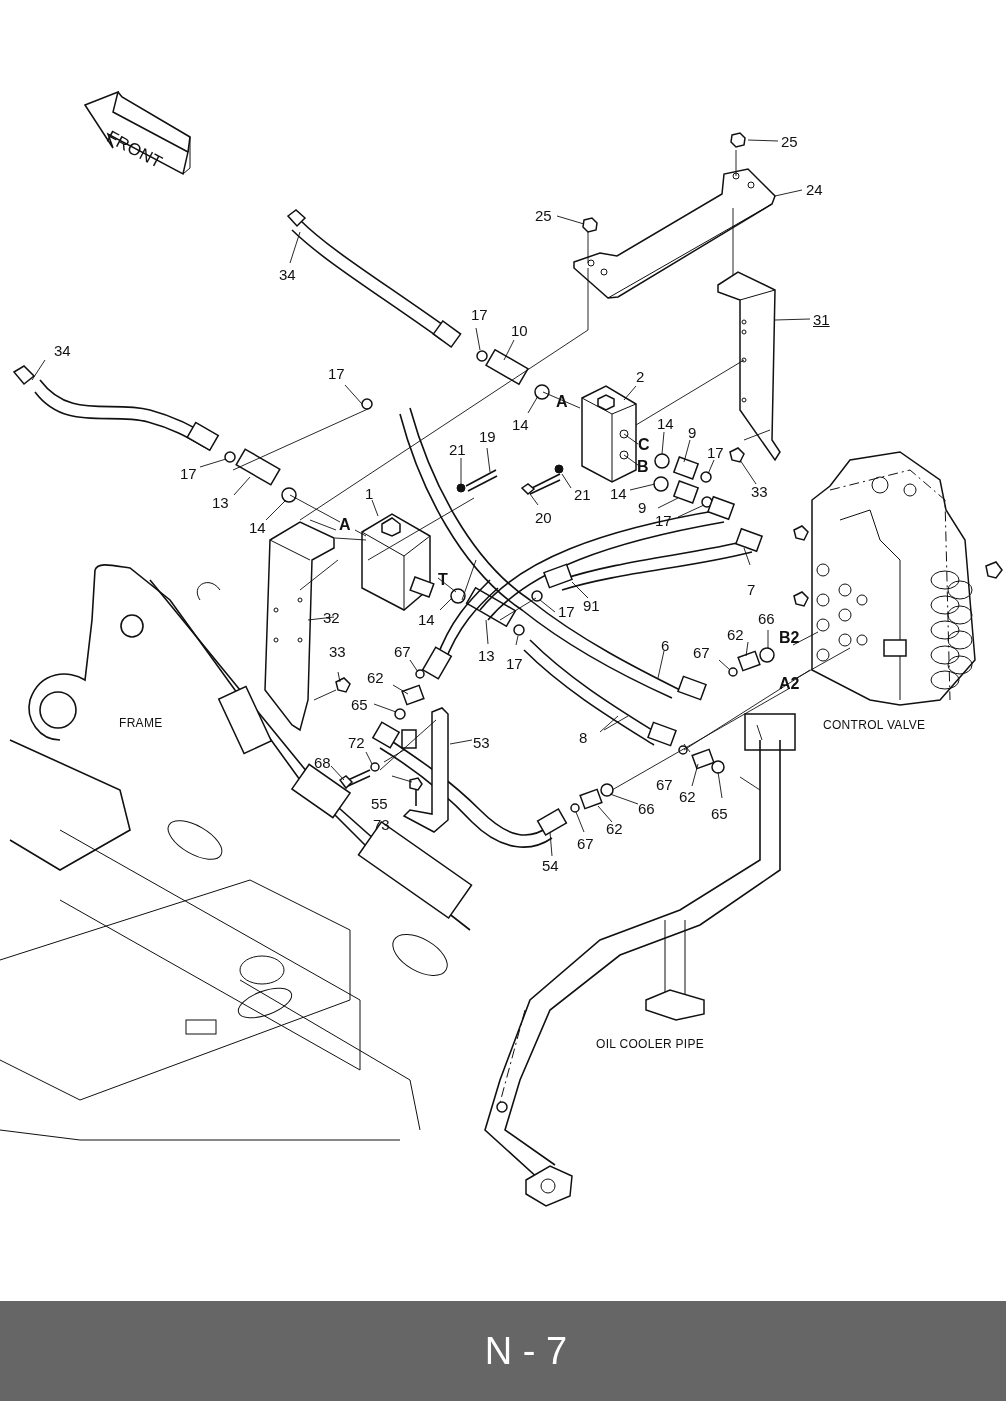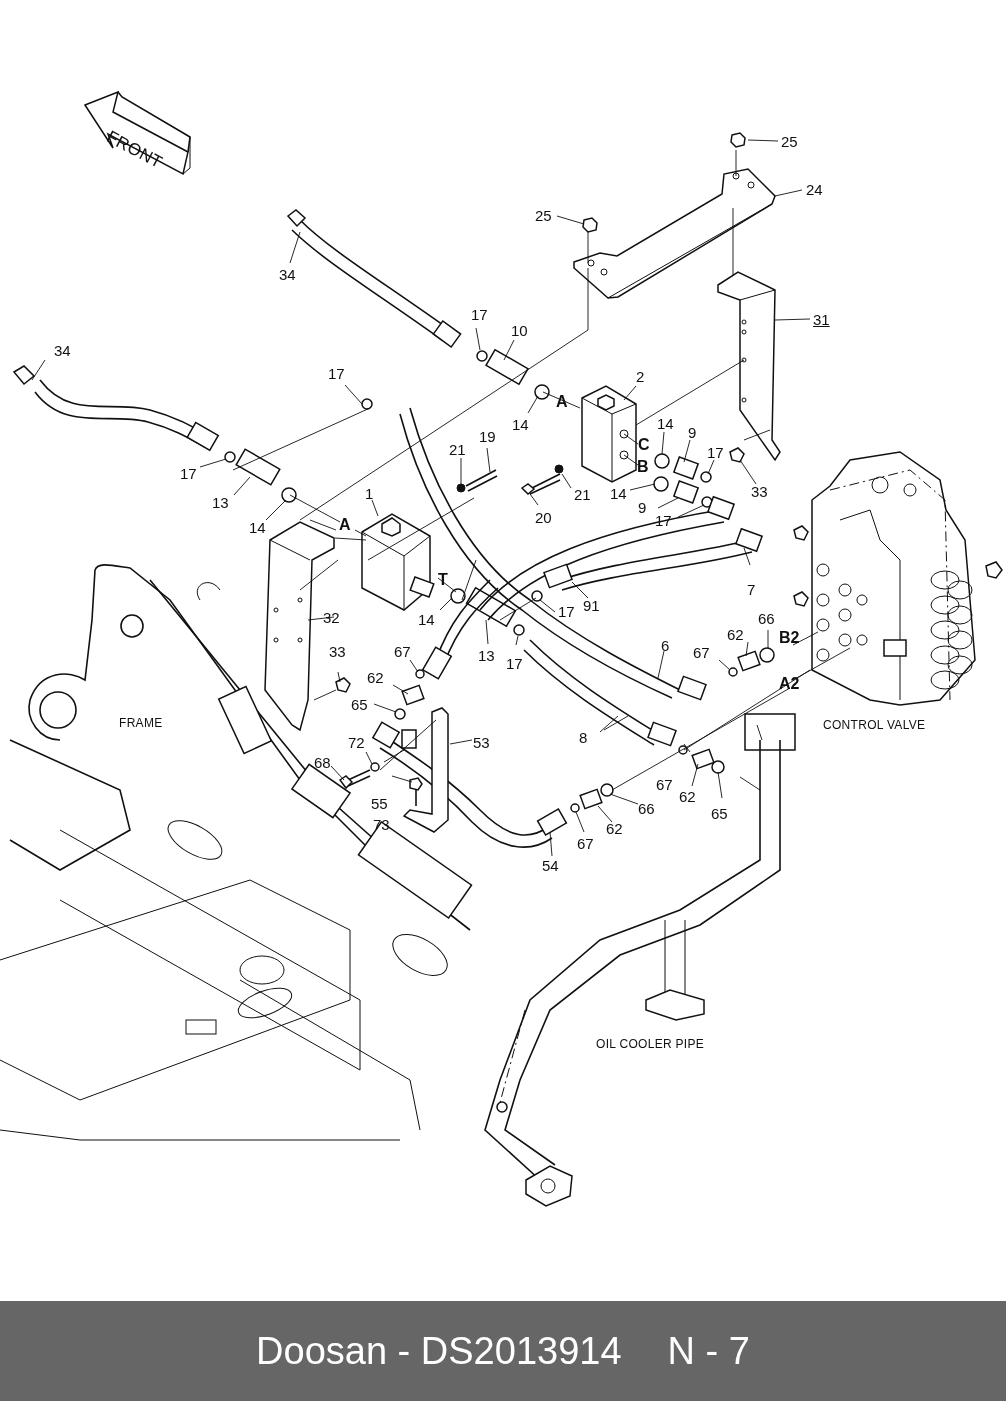--- a/index.html
+++ b/index.html
@@ -410,16 +410,15 @@
 <div class="callout" style="left:579px;top:730px;">8</div>
 <div class="callout" style="left:656px;top:777px;">67</div>
 <div class="callout" style="left:679px;top:789px;">62</div>
 <div class="callout" style="left:711px;top:806px;">65</div>
 <div class="callout" style="left:638px;top:801px;">66</div>
 <div class="callout" style="left:577px;top:836px;">67</div>
 <div class="callout" style="left:606px;top:821px;">62</div>
 <div class="callout" style="left:542px;top:858px;">54</div>
 
 <div class="footer">
-  <span>Doosan - DS2013914</span>
   <span class="gap"></span>
   <span>N - 7</span>
 </div>
 
 </body></html>

